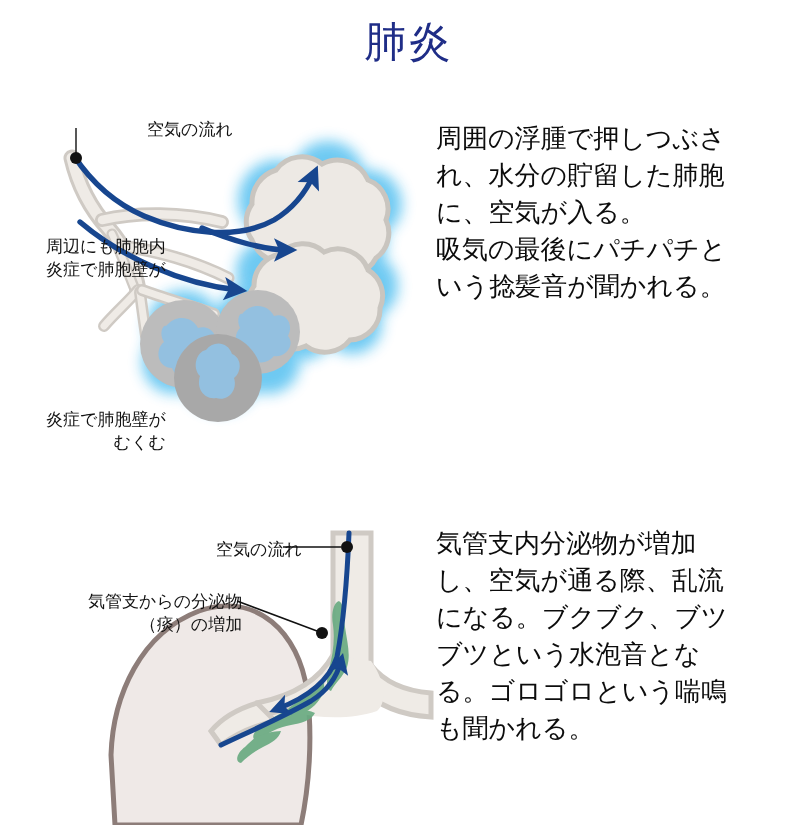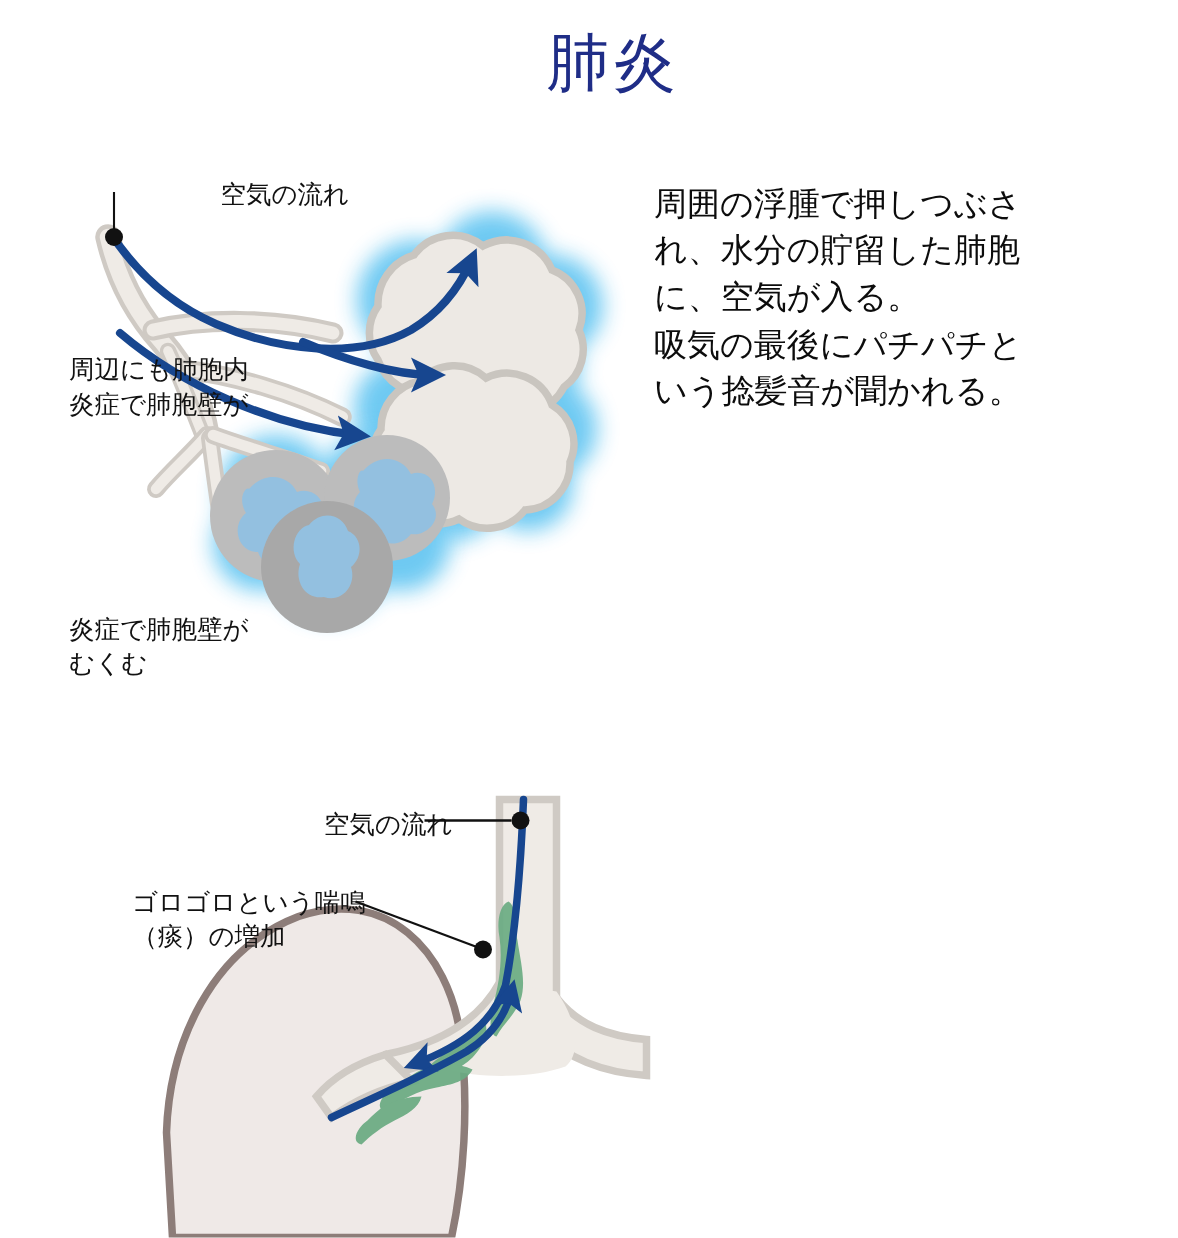--- a/index.html
+++ b/index.html
@@ -62,20 +62,21 @@
     overflow: visible;
   }
 
   
   .annot {
     position: absolute;
     font-size: 17px;
     line-height: 1.38;
     color: #111111;
     white-space: pre-line;
+    text-align: right;
   }
   #annot-airflow-top {
     left: 131px;
     top: 118px;
     font-size: 17px;
   }
   #annot-fluid {
     left: 30px;
     top: 235px;
   }
@@ -90,21 +91,21 @@
     font-size: 17px;
   }
   #annot-mucus {
     left: 72px;
     top: 590px;
   }
 
   
   .desc {
     position: absolute;
-    font-size: 22px;
+    font-size: 26px;
     line-height: 1.42;
     color: #0c0c0c;
     white-space: pre-line;
     letter-spacing: 0px;
   }
   #desc-top {
     left: 420px;
     top: 120px;
     width: 350px;
   }
@@ -355,17 +356,23 @@
       </g>
       <g>
         <line x1="166" y1="96" x2="246" y2="126" stroke="#111111" stroke-width="1.6"></line>
         <circle cx="251" cy="128" r="6" fill="#111111"></circle>
       </g>
     </svg>
   </div>
 
   <div class="annot" id="annot-airflow-bottom">空気の流れ</div>
 
-  <div class="annot" id="annot-mucus">ゴロゴロという喘鳴
+  <div class="annot" id="annot-mucus">気管支からの分泌物
 （痰）の増加</div>
 
+  <div class="desc" id="desc-bottom">気管支内分泌物が増加
+し、空気が通る際、乱流
+になる。ブクブク、ブツ
+ブツという水泡音とな
+る。ゴロゴロという喘鳴
+も聞かれる。</div>
 
 </div>
 
 </body></html>

